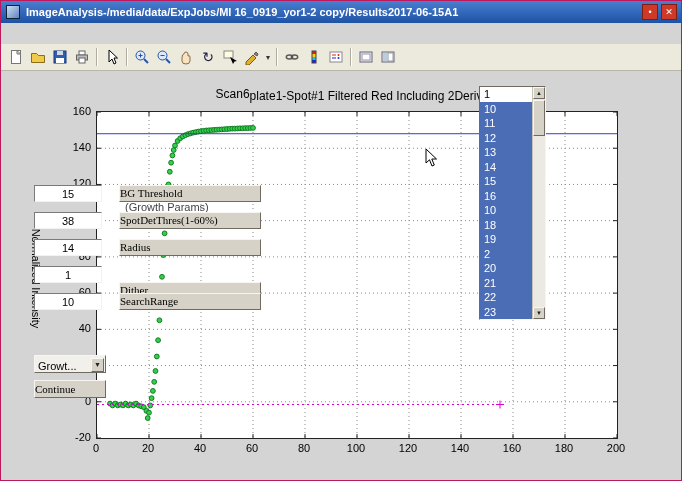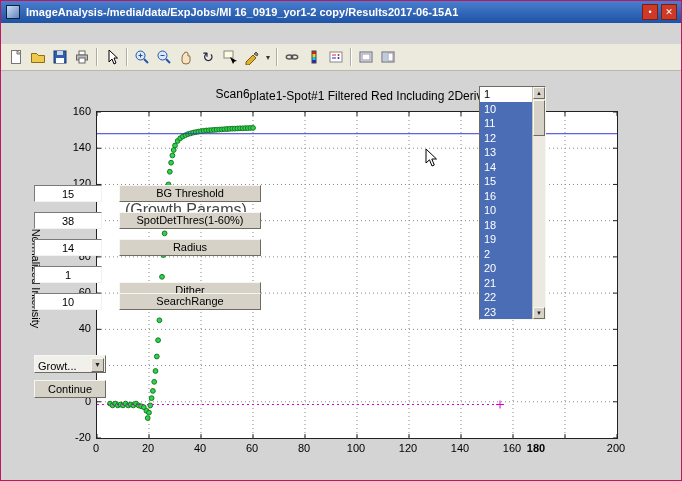--- a/index.html
+++ b/index.html
@@ -38,24 +38,24 @@
   .x-tick-label{position:absolute;width:30px;text-align:center;font-size:11px;color:#000;z-index:2;}
   .y-tick-label{position:absolute;width:34px;text-align:right;font-size:11px;color:#000;z-index:2;}
   .xlabel{position:absolute;left:95px;top:386px;width:520px;text-align:center;font-size:11px;color:#000;}
   .ylabel{position:absolute;left:-38px;top:201px;width:145px;height:13px;text-align:center;
     font-size:11px;color:#000;transform:rotate(90deg);z-index:0;white-space:nowrap;}
   
   .edit-field{position:absolute;left:33px;width:68px;height:17px;background:#fff;
     border:1px solid;border-color:#7a7a7a #f2f2f2 #f2f2f2 #7a7a7a;font-family:"Liberation Sans",sans-serif;
     font-size:11px;text-align:center;padding:0;z-index:5;box-sizing:border-box;color:#000;}
   .ui-button{position:absolute;background:#d6d2c8;border:1px solid;
-    border-color:#f8f6f2 #6f6b60 #6f6b60 #f8f6f2;font-size:11px;color:#000;text-align:center;
-    line-height:15px;z-index:5;box-sizing:border-box;white-space:nowrap;overflow:hidden;}
+    border-color:#f8f6f2 #6f6b60 #6f6b60 #f8f6f2;font-size:11px;color:#000;
+    line-height:15px;z-index:5;box-sizing:border-box;white-space:nowrap;overflow:hidden;font-family:Liberation Serif, serif;}
   .param-btn{left:118px;width:142px;height:17px;}
-  .bg-label{position:absolute;left:124px;top:130px;font-size:16px;color:#444;z-index:4;white-space:nowrap;}
+  .bg-label{position:absolute;left:124px;top:130px;font-size:11px;color:#444;z-index:4;white-space:nowrap;}
   .popup{position:absolute;left:33px;top:284px;width:72px;height:18px;background:#f2f0ea;
     border:1px solid;border-color:#f8f6f2 #6f6b60 #6f6b60 #f8f6f2;display:flex;align-items:flex-end;
     z-index:5;box-sizing:border-box;}
   .popup-label{flex:1;font-size:11px;padding-left:3px;white-space:nowrap;overflow:hidden;color:#000;}
   .popup-arrow{width:13px;height:14px;background:#d6d2c8;border:1px solid;
     border-color:#f8f6f2 #6f6b60 #6f6b60 #f8f6f2;font-size:7px;line-height:12px;text-align:center;
     color:#222;margin-right:1px;box-sizing:border-box;}
   .continue-btn{left:33px;top:309px;width:72px;height:18px;line-height:16px;}
   
   .listbox{position:absolute;left:478px;top:15px;width:67px;height:234px;background:#fff;
@@ -392,21 +392,21 @@
 
   <div class="x-tick-label" style="left: 80px; top: 371px;">0</div>
       <div class="x-tick-label" style="left: 132px; top: 371px;">20</div>
       <div class="x-tick-label" style="left: 184px; top: 371px;">40</div>
       <div class="x-tick-label" style="left: 236px; top: 371px;">60</div>
       <div class="x-tick-label" style="left: 288px; top: 371px;">80</div>
       <div class="x-tick-label" style="left: 340px; top: 371px;">100</div>
       <div class="x-tick-label" style="left: 392px; top: 371px;">120</div>
       <div class="x-tick-label" style="left: 444px; top: 371px;">140</div>
       <div class="x-tick-label" style="left: 496px; top: 371px;">160</div>
-      <div class="x-tick-label" style="left: 520px; top: 371px; font-weight: bold;">180</div>
+      <div class="x-tick-label" style="left: 548px; top: 371px;">180</div>
       <div class="x-tick-label" style="left: 600px; top: 371px;">200</div>
       <div class="y-tick-label" style="left: 56px; top: 360px;">-20</div>
       <div class="y-tick-label" style="left: 56px; top: 323.778px;">0</div>
       <div class="y-tick-label" style="left: 56px; top: 287.556px;">20</div>
       <div class="y-tick-label" style="left: 56px; top: 251.333px;">40</div>
       <div class="y-tick-label" style="left: 56px; top: 215.111px;">60</div>
       <div class="y-tick-label" style="left: 56px; top: 178.889px;">80</div>
       <div class="y-tick-label" style="left: 56px; top: 142.667px;">100</div>
       <div class="y-tick-label" style="left: 56px; top: 106.444px;">120</div>
       <div class="y-tick-label" style="left: 56px; top: 70.2222px;">140</div>

